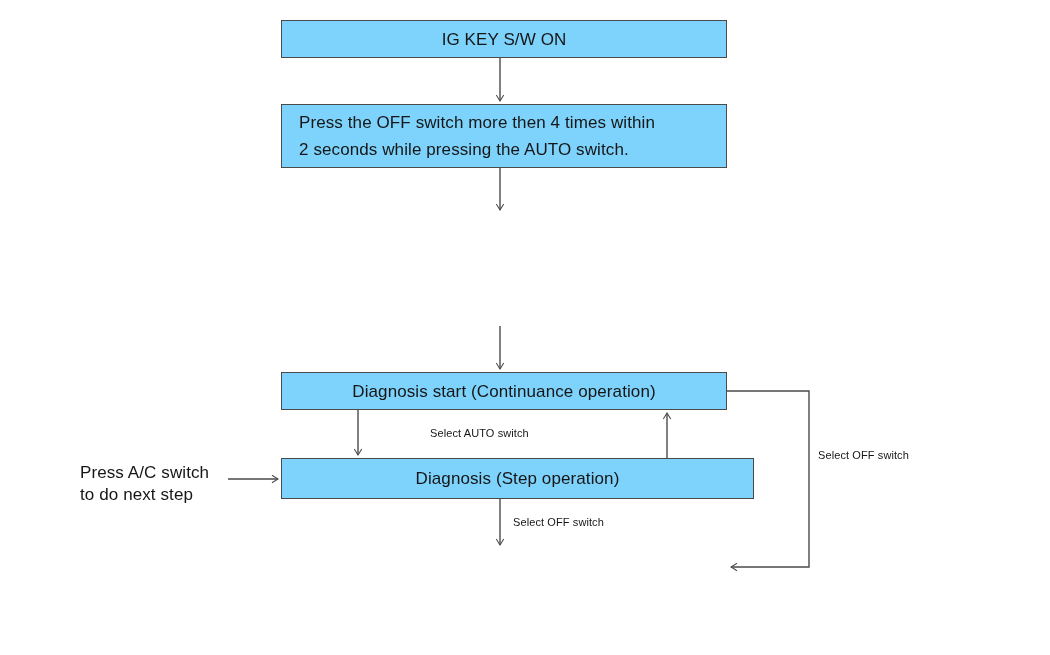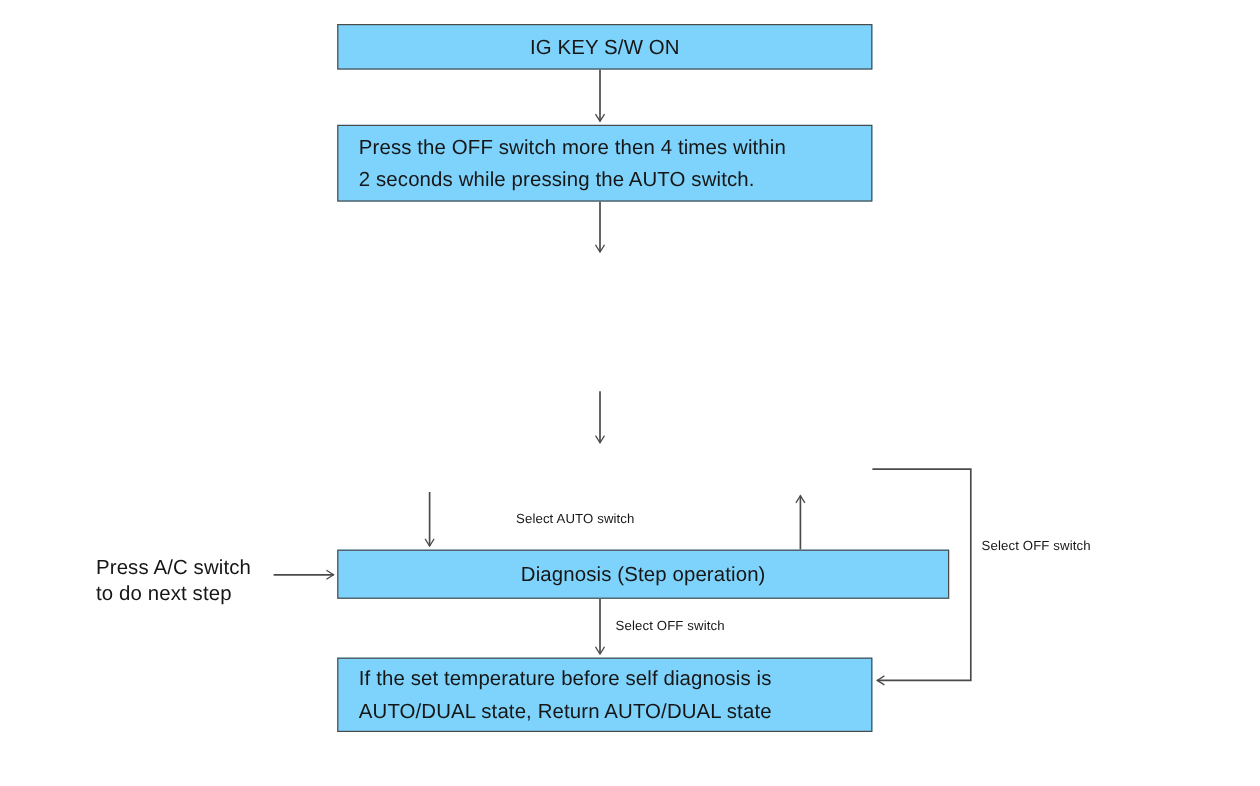--- a/index.html
+++ b/index.html
@@ -58,21 +58,21 @@
     position: absolute;
     font-size: 17px;
     line-height: 22px;
     letter-spacing: 0.1px;
   }
   
   #node-ig-key        { left:281px; top:20px;  width:446px; height:38px; }
   #node-press-off     { left:281px; top:104px; width:446px; height:64px; }
   #node-self-diag     { left:281px; top:213px; width:446px; height:113px; }
   #node-diag-start    { left:281px; top:372px; width:446px; height:38px; }
-  #node-diag-step     { left:281px; top:458px; width:510px; height:41px; }
+  #node-diag-step     { left:281px; top:458px; width:473px; height:41px; }
   #node-return-state  { left:281px; top:548px; width:446px; height:62px; }
   
   #label-select-auto       { left:430px; top:423px; }
   #label-select-off-bottom { left:513px; top:512px; }
   #label-select-off-right  { left:818px; top:445px; }
   #label-press-ac          { left:80px;  top:462px; width:170px; }
 </style>
 </head>
 <body>
 
@@ -99,29 +99,28 @@
   <div class="node center-text" id="node-ig-key">
     <span>IG KEY S/W ON</span>
   </div>
 
   <div class="node left-text" id="node-press-off">
     <span>Press the OFF switch more then 4 times within
 2 seconds while pressing the AUTO switch.</span>
   </div>
 
 
+  <div class="node center-text" id="node-diag-start">
+    <span>Diagnosis start (Continuance operation)</span>
+  </div>
 
   <div class="node center-text" id="node-diag-step">
     <span>Diagnosis (Step operation)</span>
   </div>
 
-  <div class="node left-text" id="node-return-state">
-    <span>If the set temperature before self diagnosis is
-AUTO/DUAL state, Return AUTO/DUAL state</span>
-  </div>
 
   <div class="edge-label" id="label-select-auto">Select AUTO switch</div>
 
   <div class="edge-label" id="label-select-off-bottom">Select OFF switch</div>
 
   <div class="edge-label" id="label-select-off-right">Select OFF switch</div>
 
   <div class="side-label" id="label-press-ac">Press A/C switch
 to do next step</div>
 

